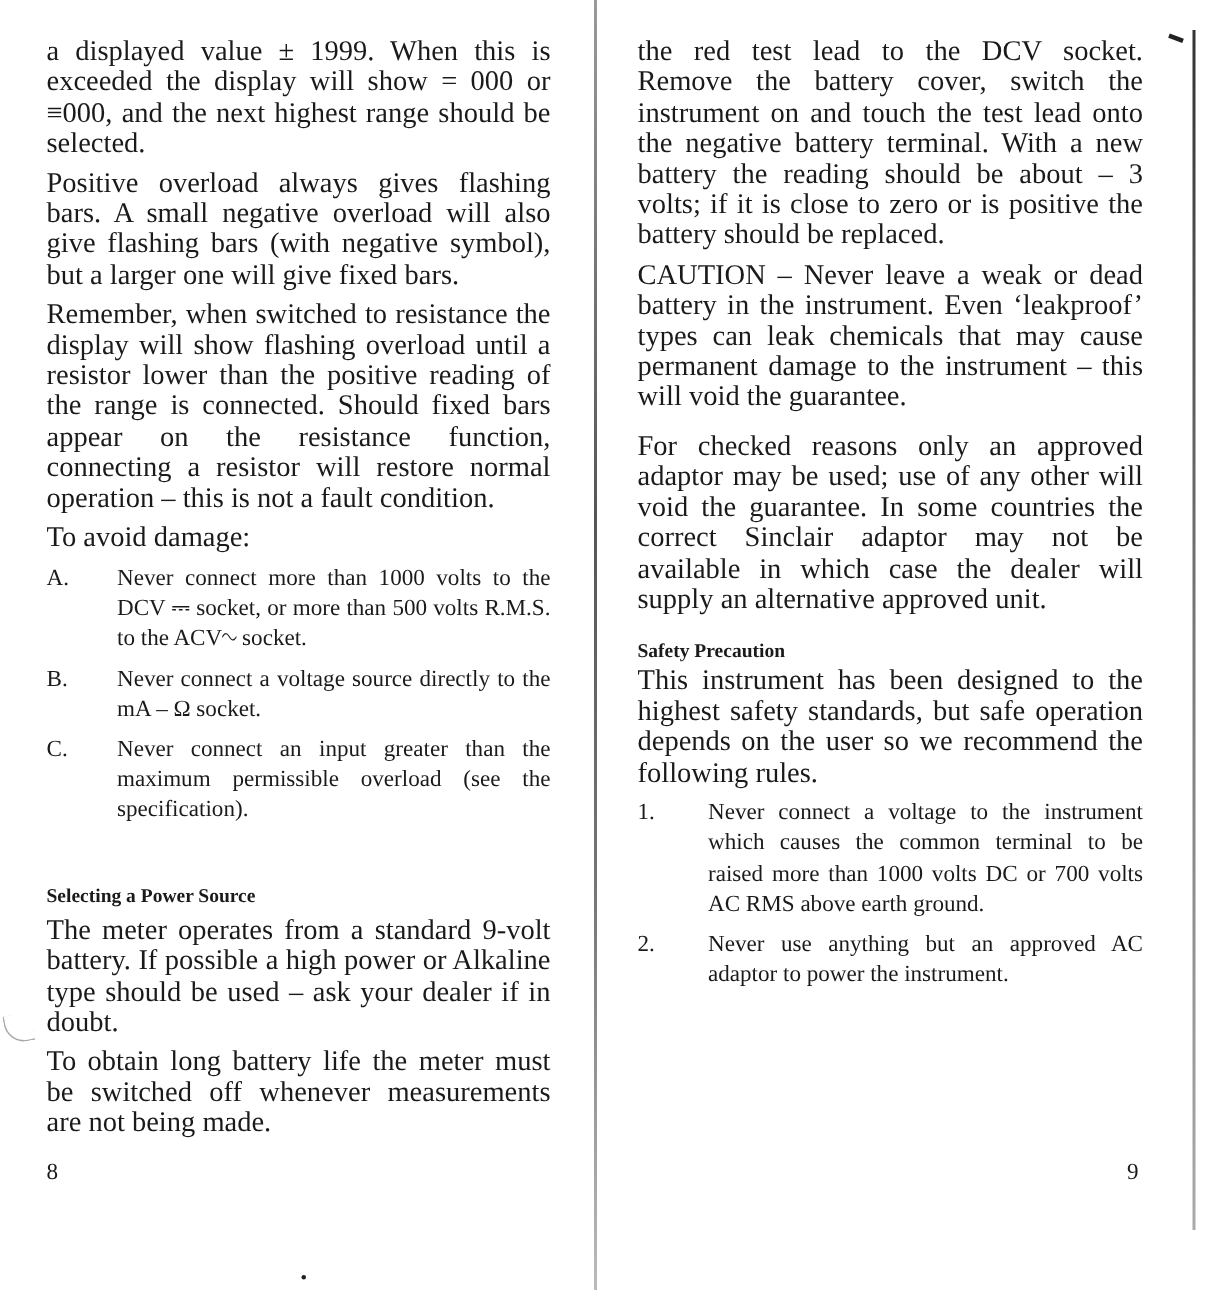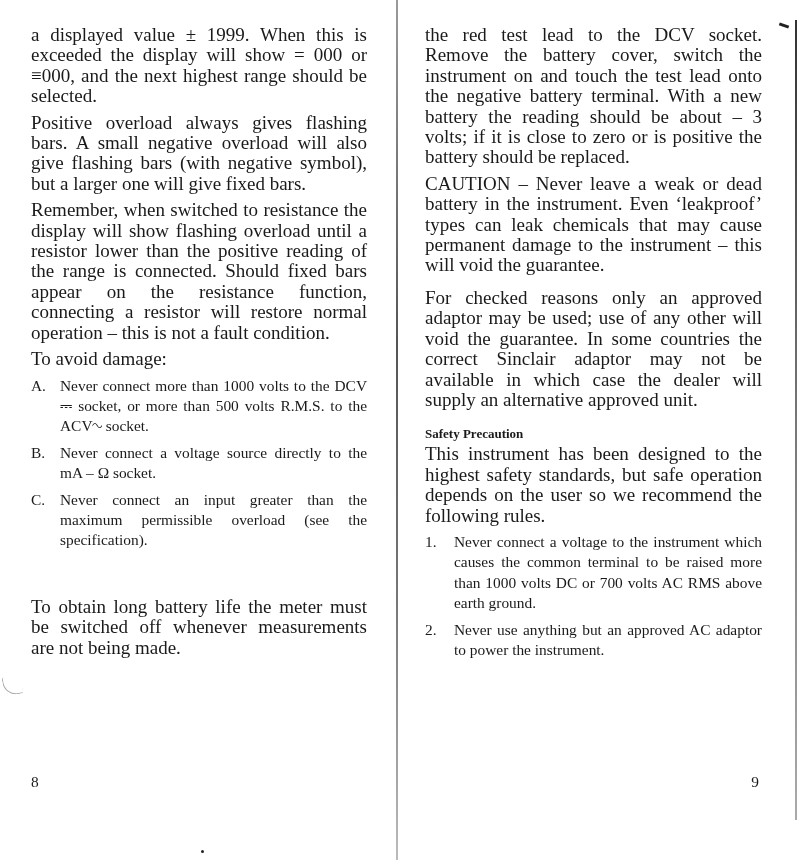--- a/index.html
+++ b/index.html
@@ -12,21 +12,21 @@
   .page.left { left: 31px; width: 336px; }
   .page.right { left: 425px; width: 337px; }
   p, .li, h3 { margin: 0; }
   .txt { font-size: 19px; line-height: 20.4px; text-align: justify; }
   .gap { height: 6px; }
   .left .block1 { position: absolute; top: 25px; left: 0; width: 336px; }
   .right .block1 { position: absolute; top: 25px; left: 0; width: 337px; }
   h3 { font-size: 13px; line-height: 20px; font-weight: bold; }
   .li { display: flex; font-size: 15.4px; line-height: 20.4px; text-align: justify; }
   .li .mk { width: 29px; flex: none; }
-  .li .bd { flex: 1; }
+  .li .bd { flex: 1; margin-left: 18px; }
   .pagenum { position: absolute; font-size: 15.4px; }
   .left .pagenum { top: 773px; left: 0; }
   .right .pagenum { top: 773px; right: 3px; }
   .gutter {
     position: absolute; left: 396px; top: 0; width: 2px; height: 860px;
     background: linear-gradient(#9a9a9a, #555 40%, #777 70%, #bbb);
   }
   .edge-right {
     position: absolute; left: 795px; top: 20px; width: 2px; height: 800px;
     background: linear-gradient(#333, #777 50%, #aaa);
@@ -69,21 +69,23 @@
     <div class="li">
       <span class="mk">B.</span>
       <span class="bd">Never connect a voltage source directly to the mA – Ω socket.</span>
     </div>
     <div class="gap"></div>
     <div class="li">
       <span class="mk">C.</span>
       <span class="bd">Never connect an input greater than the maximum permissible overload (see the specification).</span>
     </div>
     <div style="height:36px"></div>
+    <h3>Selecting a Power Source</h3>
     <div style="height:4px"></div>
+    <p class="txt">The meter operates from a standard 9-volt battery. If possible a high power or Alkaline type should be used – ask your dealer if in doubt.</p>
     <div class="gap"></div>
     <p class="txt">To obtain long battery life the meter must be switched off whenever measurements are not being made.</p>
     <div class="gap"></div>
   </div>
   <div class="pagenum">8</div>
 </div>
 
 <div class="page right">
   <div class="block1">
     <p class="txt">the red test lead to the DCV socket. Remove the battery cover, switch the instrument on and touch the test lead onto the negative battery terminal. With a new battery the reading should be about – 3 volts; if it is close to zero or is positive the battery should be replaced.</p>

